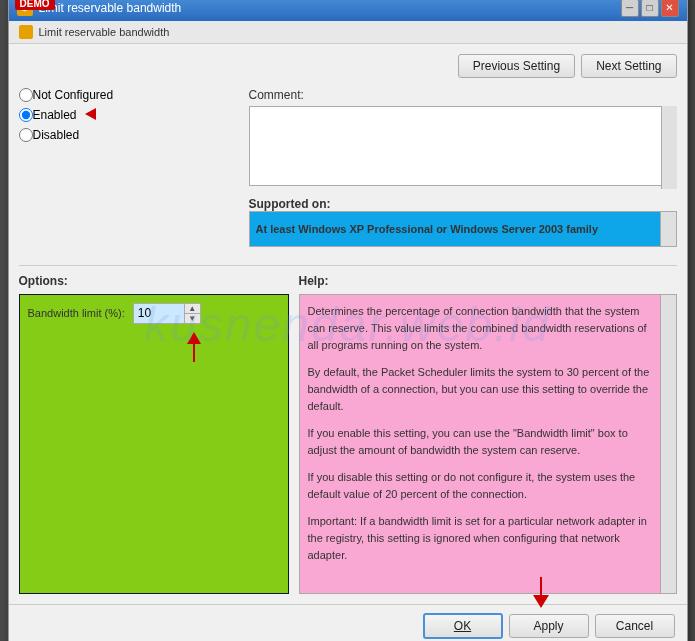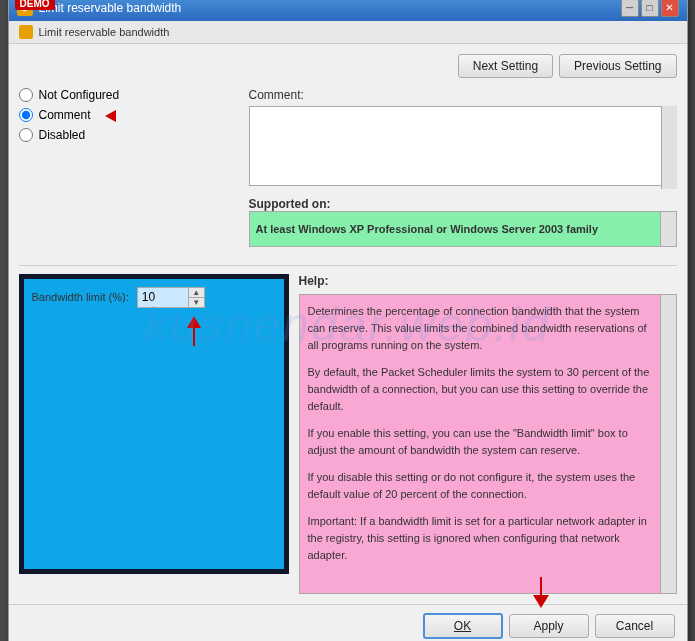--- a/index.html
+++ b/index.html
@@ -124,22 +124,22 @@
       padding-left: 10px;
     }
     .radio-group {
       display: flex;
       flex-direction: column;
       gap: 6px;
       margin-bottom: 12px;
     }
     .radio-item {
       display: flex;
-      align-items: flex-end;
-      gap: 6px;
+      align-items: flex-start;
+      gap: 0;
       cursor: pointer;
     }
     .radio-input {
       width: 14px;
       height: 14px;
       cursor: pointer;
     }
     .comment-section {
       margin-bottom: 8px;
     }
@@ -173,21 +173,21 @@
       margin-bottom: 10px;
       font-weight: bold;
     }
     .supported-label {
       font-size: 12px;
       color: #333;
       margin-bottom: 4px;
     }
     .supported-box {
       border: 1px solid #aaa;
-      background: #86efac;
+      background: #0ea5e9;
       padding: 4px 6px;
       font-size: 11px;
       color: #333;
       height: 36px;
       overflow: hidden;
       position: relative;
       display: flex;
       align-items: center;
     }
     .watermark {
@@ -220,22 +220,22 @@
       flex: 1;
       padding-left: 10px;
     }
     .section-title {
       font-size: 12px;
       font-weight: bold;
       color: #333;
       margin-bottom: 6px;
     }
     .options-box {
-      border: 5px solid #0f172a;
-      background: #0ea5e9;
+      border: 1px solid #0f172a;
+      background: #84cc16;
       min-height: 300px;
       padding: 8px;
     }
     .help-box {
       border: 1px solid #aaa;
       background: #f9a8d4;
       min-height: 300px;
       padding: 8px;
       font-size: 11px;
       color: #333;
@@ -325,35 +325,35 @@
   <div class="subtitle-bar">
     <div class="subtitle-icon"></div>
     <span>Limit reservable bandwidth</span>
   </div>
 
   <div class="content-area" style="position:relative;">
 
     <div class="watermark">kusnendar.web.id</div>
 
     <div class="top-row">
+      <button class="btn">Previous Setting</button>
       <button class="btn">Next Setting</button>
-      <button class="btn">Previous Setting</button>
     </div>
 
     <div class="main-section">
 
       <div class="left-panel">
         <div class="radio-group">
           <label class="radio-item">
             <input type="radio" class="radio-input" name="setting" style="">
             <span>Not Configured</span>
           </label>
           <label class="radio-item">
             <input type="radio" class="radio-input" name="setting" checked="" style="">
-            <span>Comment</span>
+            <span>Enabled</span>
 
             <span style="margin-left:8px;display:inline-flex;align-items:center;">
               <span style="display:inline-block;width:0;height:0;border-top:6px solid transparent;border-bottom:6px solid transparent;border-right:11px solid #cc0000;"></span>
             </span>
           </label>
           <label class="radio-item">
             <input type="radio" class="radio-input" name="setting" style="">
             <span>Disabled</span>
           </label>
         </div>
@@ -375,20 +375,21 @@
           </div>
         </div>
       </div>
     </div>
 
     <div class="divider"></div>
 
     <div class="options-help-row">
 
       <div class="options-section">
+        <div class="section-title">Options:</div>
         <div class="options-box">
           <div class="bw-row">
             <span class="bw-label">Bandwidth limit (%):</span>
             <div class="spinner-wrapper">
               <input type="text" class="spinner-input" value="10" style="">
               <div class="spinner-arrows">
                 <div class="spinner-arrow">▲</div>
                 <div class="spinner-arrow">▼</div>
               </div>
             </div>

